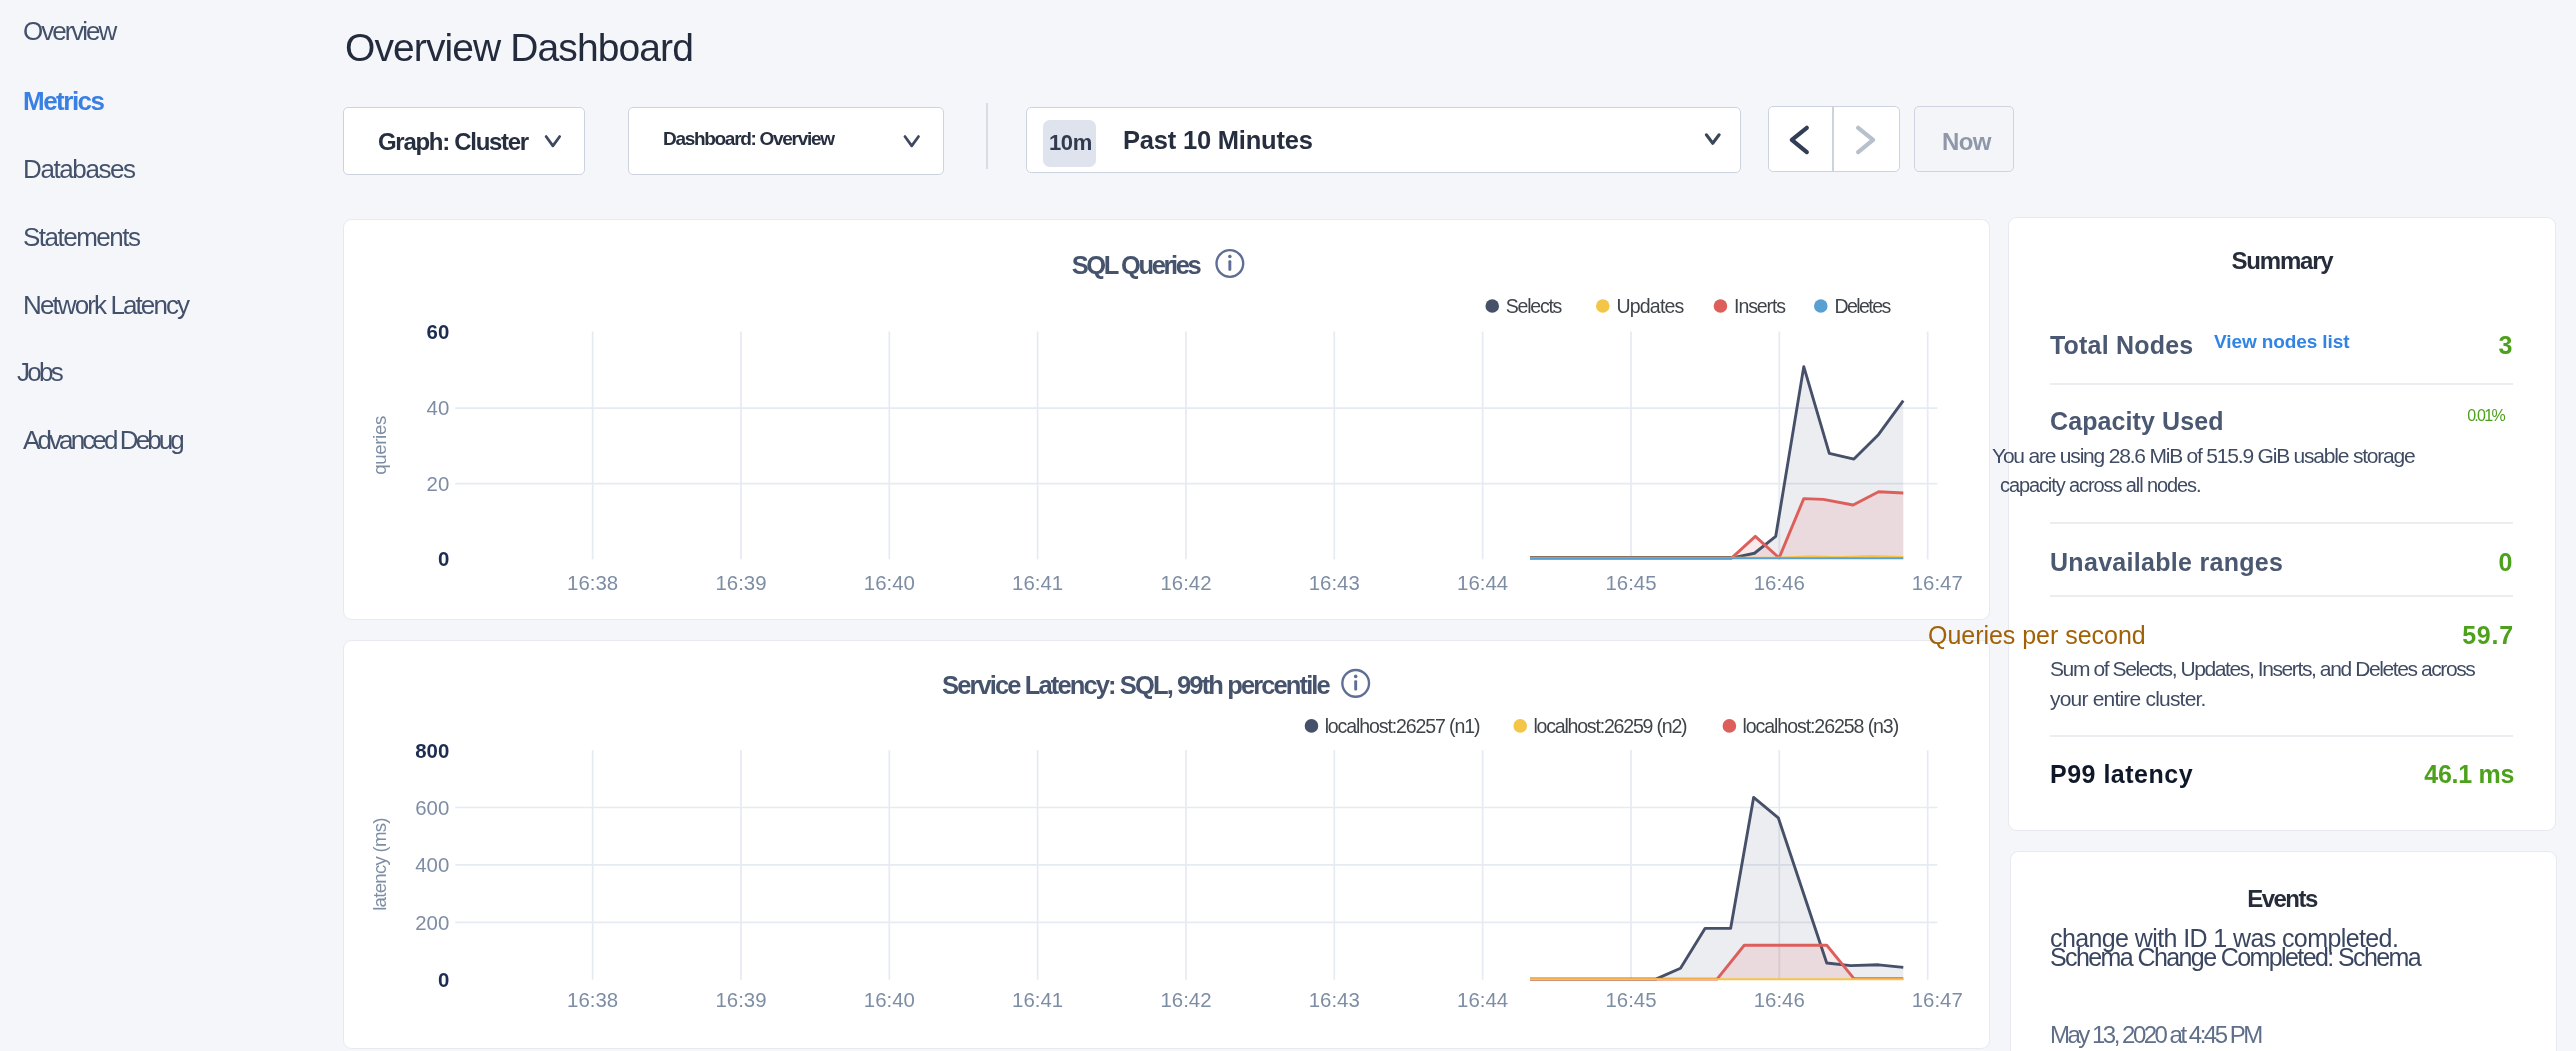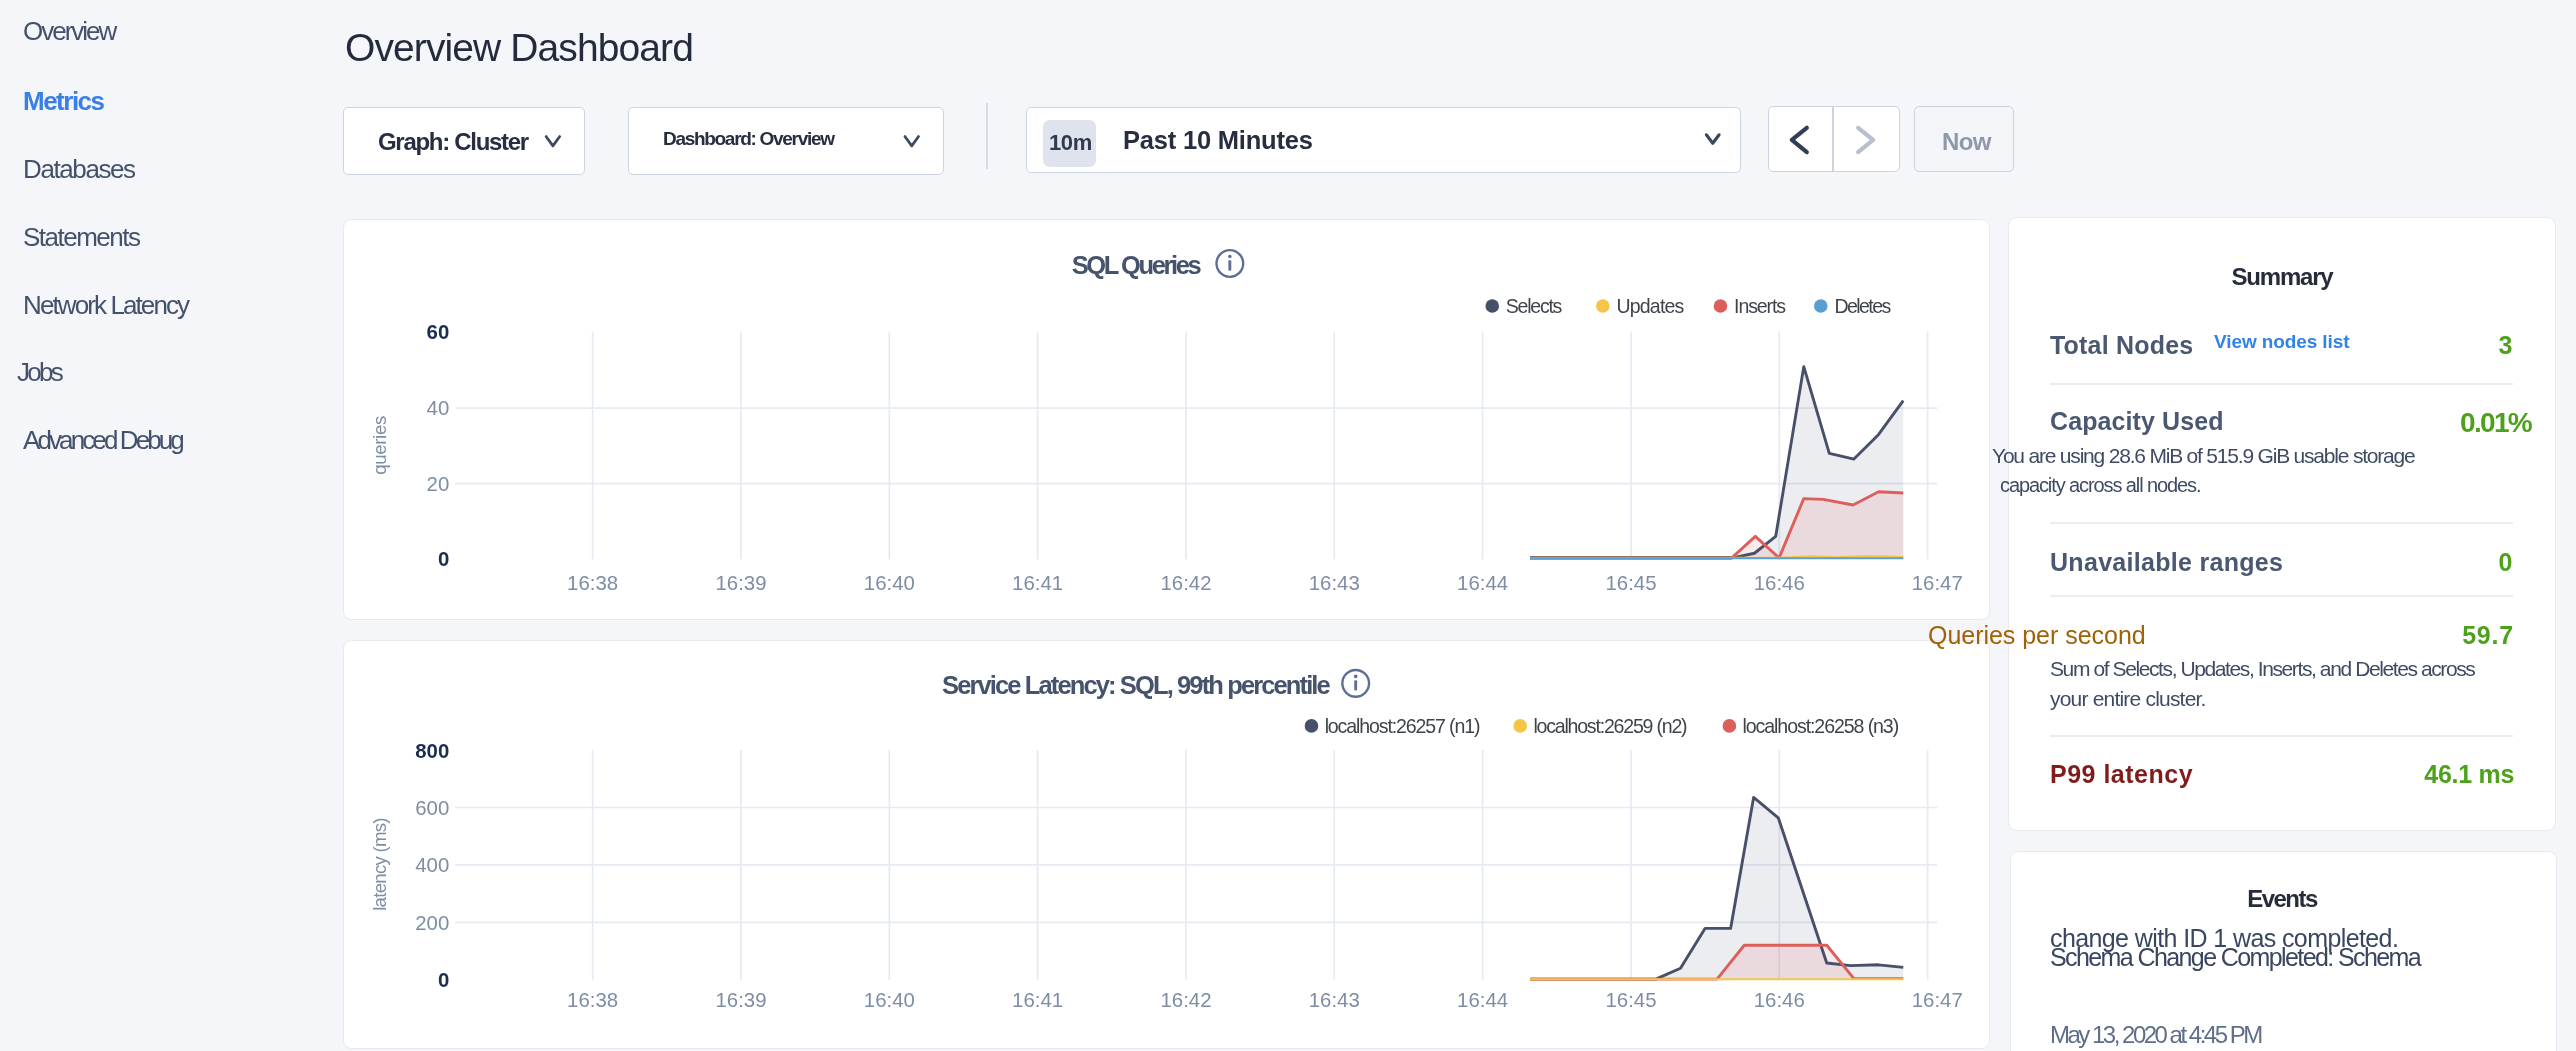--- a/index.html
+++ b/index.html
@@ -130,37 +130,37 @@
     <text x="2092.2" y="1183.5" font-size="24" fill="#7d8da4" text-anchor="middle" font-family="Liberation Sans, sans-serif">16:46</text>
     <text x="2278" y="1183.5" font-size="24" fill="#7d8da4" text-anchor="middle" font-family="Liberation Sans, sans-serif">16:47</text>
     <text x="454" y="1016" font-size="22" letter-spacing="-0.9" fill="#7d8da4" text-anchor="middle" transform="rotate(-90 454 1016)" font-family="Liberation Sans, sans-serif">latency (ms)</text>
     <path d="M 1799.0,1150.8 L 1947.0,1150.8 L 1976.0,1138.0 L 2005.0,1091.1 L 2035.0,1091.1 L 2062.0,937.2 L 2091.0,961.1 L 2148.0,1131.9 L 2176.0,1135.0 L 2209.0,1134.0 L 2238.0,1137.0 L 2238.0,1151.5 L 1799.0,1151.5 Z" fill="rgba(71,80,105,0.10)" stroke="none"></path>
     <path d="M 1799.0,1150.8 L 2019.0,1150.8 L 2051.0,1111.0 L 2148.0,1111.0 L 2180.0,1150.2 L 2238.0,1150.2 L 2238.0,1151.5 L 1799.0,1151.5 Z" fill="rgba(221,95,91,0.13)" stroke="none"></path>
     <path d="M 1799.0,1150.8 L 1947.0,1150.8 L 1976.0,1138.0 L 2005.0,1091.1 L 2035.0,1091.1 L 2062.0,937.2 L 2091.0,961.1 L 2148.0,1131.9 L 2176.0,1135.0 L 2209.0,1134.0 L 2238.0,1137.0" fill="none" stroke="#475069" stroke-width="3.4" stroke-linejoin="round"></path>
     <path d="M 1799.0,1150.8 L 2019.0,1150.8 L 2051.0,1111.0 L 2148.0,1111.0 L 2180.0,1150.2 L 2238.0,1150.2" fill="none" stroke="#dd5f5b" stroke-width="3.4" stroke-linejoin="round"></path>
     <path d="M 1799.0,1151.0 L 2238.0,1151.0" fill="none" stroke="#f4c648" stroke-width="2.3" stroke-linejoin="round"></path>
   </svg>
 <div class="card" style="left:2008px;top:217px;width:548px;height:614px"></div>
-<div class="a" style="left:2282px;top:263px;transform:translateX(-50%);font-size:24px;font-weight:700;color:#262c3a;letter-spacing:-1.2px">Summary</div>
+<div class="a" style="left:2282px;top:247px;transform:translateX(-50%);font-size:24px;font-weight:700;color:#262c3a;letter-spacing:-1.2px">Summary</div>
 <div class="a" style="left:2050px;top:331px;font-size:25px;font-weight:700;color:#4b5871;letter-spacing:0.2px">Total Nodes</div>
 <div class="a" style="left:2214px;top:331px;font-size:19px;font-weight:700;color:#3184e4;letter-spacing:-0.1px">View nodes list</div>
 <div class="a" style="right:62px;top:331px;font-size:25px;font-weight:700;color:#4da11c;letter-spacing:1.6px">3</div>
 <div class="a" style="left:2050px;top:383px;width:463px;height:1.7px;background:#ebedf1"></div>
 <div class="a" style="left:2050px;top:407px;font-size:25px;font-weight:700;color:#4b5871;letter-spacing:0.1px">Capacity Used</div>
-<div class="a" style="right:45px;top:407px;font-size:28px;font-weight:700;color:#4da11c;letter-spacing:-1.7px">0.01%</div>
+<div class="a" style="right:72px;top:407px;font-size:16px;font-weight:400;color:#4da11c;letter-spacing:-1.7px">0.01%</div>
 <div class="a" style="left:1992px;top:444px;font-size:21px;color:#3f4b63;letter-spacing:-1.2px">You are using 28.6 MiB of 515.9 GiB usable storage</div>
 <div class="a" style="left:2000px;top:474px;font-size:20px;color:#3f4b63;letter-spacing:-1.1px">capacity across all nodes.</div>
 <div class="a" style="left:2050px;top:522px;width:463px;height:1.7px;background:#ebedf1"></div>
 <div class="a" style="left:2050px;top:548px;font-size:25px;font-weight:700;color:#4b5871;letter-spacing:0.3px">Unavailable ranges</div>
 <div class="a" style="right:62px;top:548px;font-size:25px;font-weight:700;color:#4da11c;letter-spacing:1.6px">0</div>
 <div class="a" style="left:2050px;top:595px;width:463px;height:1.7px;background:#ebedf1"></div>
 <div class="a" style="left:1928px;top:621px;font-size:25px;font-weight:400;color:#a16207;letter-spacing:-0.03px">Queries per second</div>
 <div class="a" style="right:62px;top:621px;font-size:25px;font-weight:700;color:#4da11c;letter-spacing:0.8px">59.7</div>
 <div class="a" style="left:2050px;top:657px;font-size:21px;color:#3f4b63;letter-spacing:-1.4px">Sum of Selects, Updates, Inserts, and Deletes across</div>
 <div class="a" style="left:2050px;top:687px;font-size:21px;color:#3f4b63;letter-spacing:-0.8px">your entire cluster.</div>
 <div class="a" style="left:2050px;top:735px;width:463px;height:1.7px;background:#ebedf1"></div>
-<div class="a" style="left:2050px;top:760px;font-size:25px;font-weight:700;color:#7f1d1d;letter-spacing:0.5px">P99 latency</div>
+<div class="a" style="left:2050px;top:760px;font-size:25px;font-weight:700;color:#0f172a;letter-spacing:0.5px">P99 latency</div>
 <div class="a" style="right:62px;top:760px;font-size:25px;font-weight:700;color:#4da11c;letter-spacing:-0.3px">46.1 ms</div>
 <div class="card" style="left:2010px;top:851px;width:547px;height:238px"></div>
 <div class="a" style="left:2282px;top:885px;transform:translateX(-50%);font-size:24px;font-weight:700;color:#262c3a;letter-spacing:-1.5px">Events</div>
 <div class="a" style="left:2050px;top:943px;font-size:25px;color:#3a4660;letter-spacing:-1.6px">Schema Change Completed: Schema</div>
 <div class="a" style="left:2050px;top:924px;font-size:25px;color:#3a4660;letter-spacing:-0.6px">change with ID 1 was completed.</div>
 <div class="a" style="left:2050px;top:1021px;font-size:24px;color:#5f6e89;letter-spacing:-2.5px">May 13, 2020 at 4:45 PM</div>
 
 </body></html>

